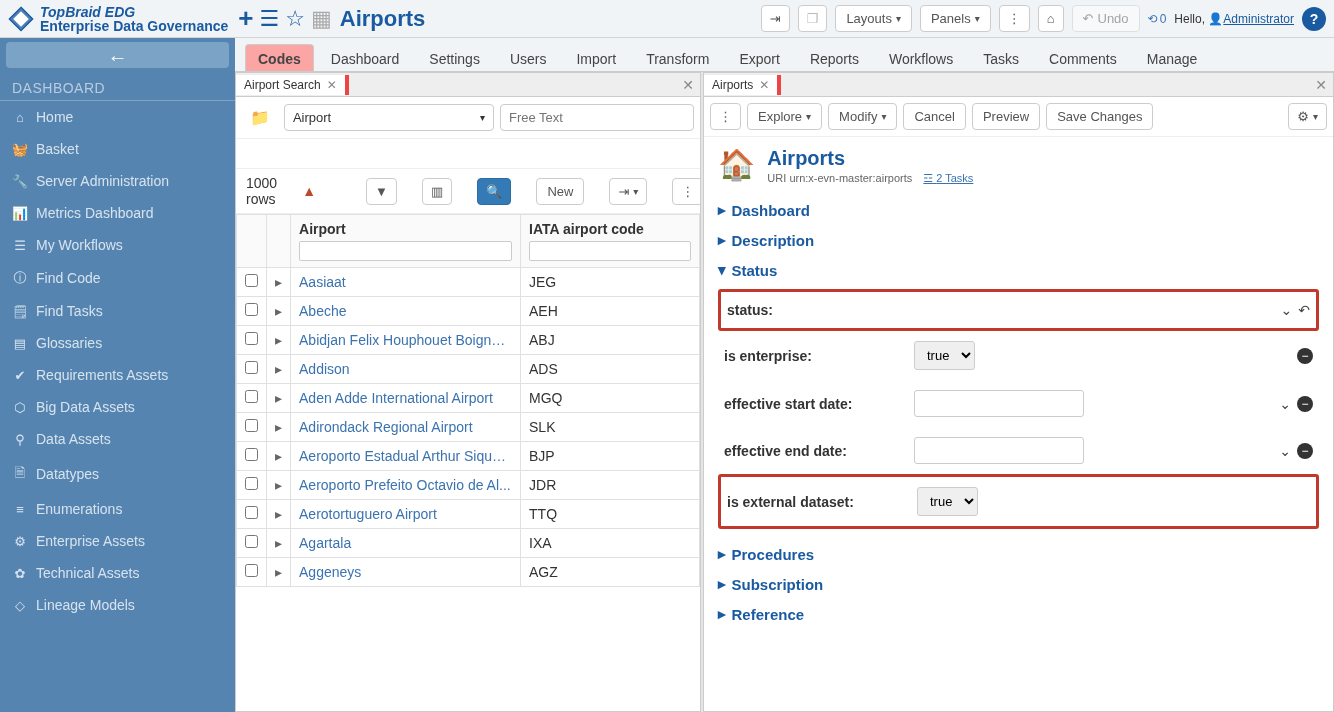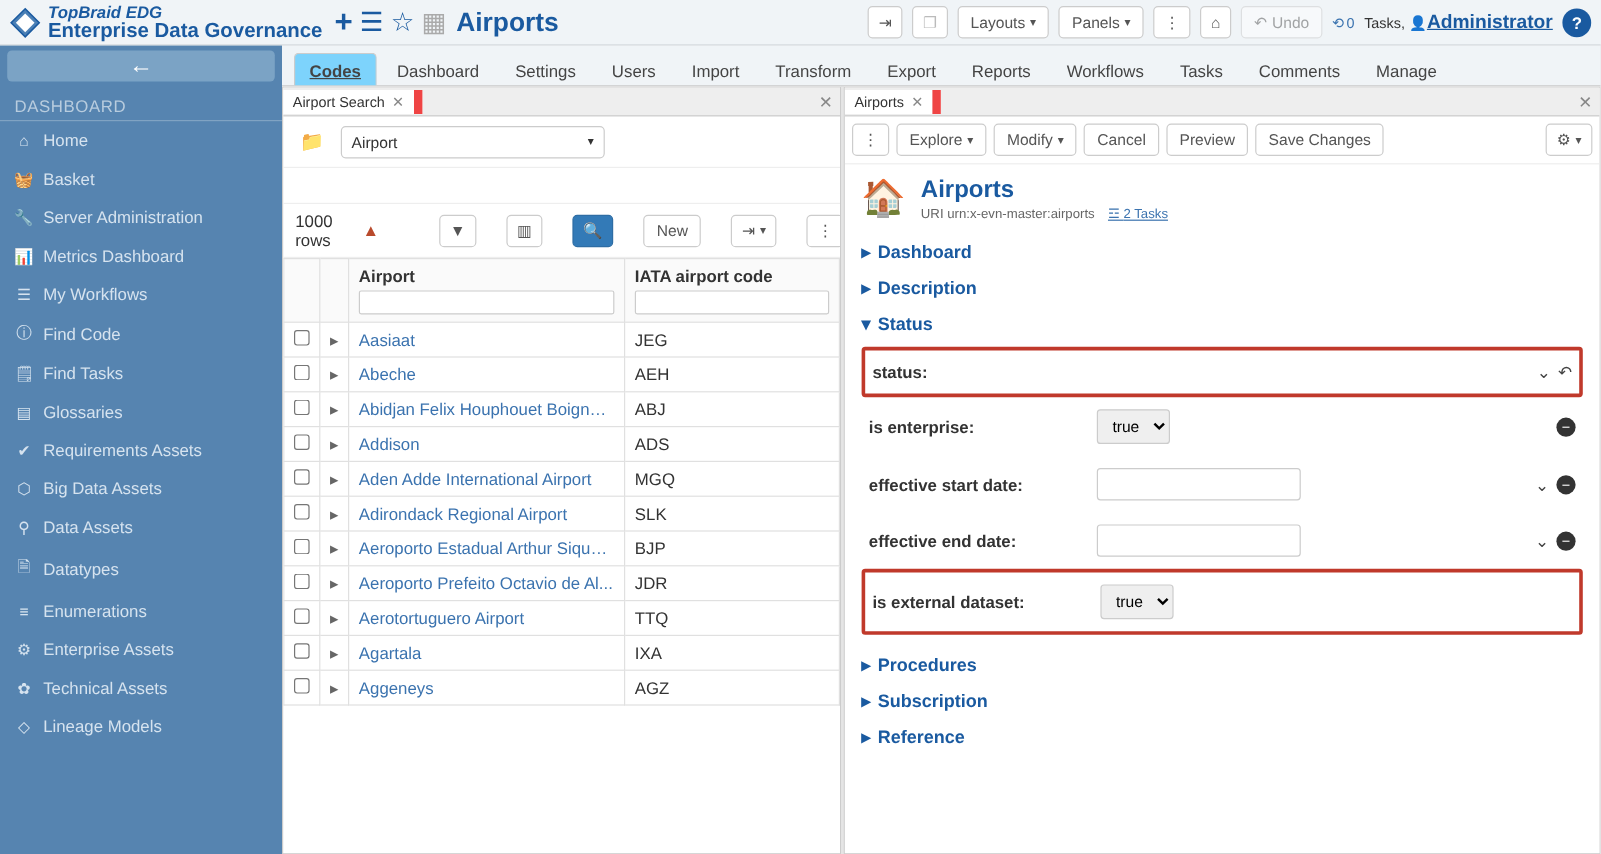--- a/index.html
+++ b/index.html
@@ -3,47 +3,47 @@
 <meta charset="utf-8">
 <style>
 * { box-sizing: border-box; margin: 0; padding: 0; }
 body { font-family: "Segoe UI", Arial, sans-serif; font-size: 14px; background: #f0f4f7; color: #333; overflow: hidden; }
 .app { display: flex; flex-direction: column; height: 712px; width: 1334px; }
 .topbar { height: 38px; background: #f0f4f7; border-bottom: 1px solid #d0d5da; display: flex; align-items: center; padding: 0 8px; justify-content: center; }
 .logo { display: flex; align-items: center; gap: 6px; }
 .logo-diamond { width: 26px; height: 26px; }
 .logo-text { display: flex; flex-direction: column; line-height: 1; color: #1a5aa0; font-weight: bold; }
 .logo-text .l1 { font-size: 14px; font-style: italic; }
-.logo-text .l2 { font-size: 17px; }
+.logo-text .l2 { font-size: 14px; }
 .topbar-icons { display: flex; align-items: center; gap: 6px; margin-left: 10px; font-size: 22px; color: #1a5aa0; }
 .topbar-icons span { cursor: pointer; }
 .page-title { font-size: 22px; font-weight: bold; color: #1a5aa0; margin-left: 8px; }
 .topbar-right { margin-left: auto; display: flex; align-items: center; gap: 8px; }
 .btn { background: #fff; border: 1px solid #ccc; border-radius: 4px; padding: 5px 10px; cursor: pointer; font-size: 13px; color: #555; display: inline-flex; align-items: center; gap: 4px; }
 .btn.icon-only { padding: 5px 8px; }
 .btn.disabled { opacity: 0.5; cursor: not-allowed; }
 .hello { font-size: 12px; }
-.hello a { color: #1a5aa0; font-weight: bold; font-size: 16px; text-decoration: underline; }
+.hello a { color: #1a5aa0; font-weight: normal; font-size: 12px; text-decoration: underline; }
 .help-icon { width: 24px; height: 24px; border-radius: 50%; background: #1a5aa0; color: #fff; font-weight: bold; display: flex; align-items: center; justify-content: center; }
 .main { flex: 1; display: flex; height: calc(712px - 38px); }
 .sidebar { width: 235px; background: #5684b0; color: #d6e3ef; display: flex; flex-direction: column; overflow: hidden; }
 .sidebar-back { height: 26px; background: #7ba3c5; margin: 4px 6px; border-radius: 4px; display: flex; align-items: center; justify-content: center; color: #fff; cursor: pointer; font-size: 20px; font-weight: bold; }
 .sidebar-section { padding: 8px 12px 4px; font-size: 14px; color: #b8ccde; border-bottom: 1px solid #80a3c3; letter-spacing: 0.5px; }
 .sidebar-item { padding: 8px 12px; cursor: pointer; display: flex; align-items: center; gap: 8px; font-size: 14px; }
 .sidebar-item .icon { width: 16px; text-align: center; font-size: 13px; }
 .content { flex: 1; display: flex; flex-direction: column; background: #e5e5e5; overflow: hidden; }
 .tabs { background: #f0f4f7; border-bottom: 1px solid #ccc; display: flex; padding: 6px 10px 0; gap: 4px; height: 34px; }
 .tab { padding: 6px 12px; font-size: 14px; color: #444; cursor: pointer; border: 1px solid transparent; border-bottom: none; border-radius: 4px 4px 0 0; }
-.tab.active { background: #7dd3fc; border-color: #ccc; font-weight: bold; text-decoration: underline; }
+.tab.active { background: #fca5a5; border-color: #ccc; font-weight: bold; }
 .panels { flex: 1; display: flex; gap: 2px; overflow: hidden; }
 .panel { background: #fff; border: 1px solid #ccc; display: flex; flex-direction: column; overflow: hidden; }
 .panel.left { width: 466px; }
 .panel.right { flex: 1; }
 .panel-tab-bar { height: 24px; background: #eee; border-bottom: 1px solid #ccc; display: flex; align-items: center; font-size: 12px; }
-.panel-tab { padding: 3px 8px; background: #fff; border-right: 7px solid #ef4444; display: flex; align-items: center; gap: 6px; }
+.panel-tab { padding: 3px 8px; background: #fff; border-right: 4px solid #ef4444; display: flex; align-items: center; gap: 6px; }
 .panel-tab .x { cursor: pointer; font-size: 12px; color: #888; }
 .panel-close-x { margin-left: auto; padding: 0 6px; cursor: pointer; color: #888; font-size: 14px; }
 .panel-toolbar { padding: 6px; display: flex; gap: 6px; border-bottom: 1px solid #eee; align-items: center; }
 .input { border: 1px solid #ccc; border-radius: 4px; padding: 5px 8px; font-size: 13px; background: #fff; }
 .input.combo { display: flex; align-items: center; justify-content: space-between; width: 220px; }
 .input.free { flex: 1; }
 .row-info-bar { padding: 6px 10px; display: flex; align-items: center; gap: 25px; font-size: 14px; border-bottom: 1px solid #eee; }
 .warn { color: #b94a2c; }
 .btn-blue { background: #337ab7; color: #fff; border-color: #2e6da4; }
 .table-wrap { flex: 1; overflow: auto; }
@@ -109,21 +109,21 @@
           <span>Panels</span> 
           <span class="caret">▾</span>
         </button>
       <button class="btn icon-only">⋮</button>
       <button class="btn icon-only">⌂</button>
       <button class="btn disabled">
           <span>↶</span> 
           <span>Undo</span>
         </button>
       <span class="sync-count">⟲<span>0</span></span>
-      <span class="hello"><span>Tasks,</span> <span style="color:#1a5aa0;">👤</span><a href="#">Administrator</a></span>
+      <span class="hello"><span>Hello,</span> <span style="color:#1a5aa0;">👤</span><a href="#">Administrator</a></span>
       <span class="help-icon">?</span>
     </div>
   </div>
 
   <div class="main">
     <div class="sidebar">
       <div class="sidebar-back">←</div>
       <div class="sidebar-section">DASHBOARD</div>
       <div class="sidebar-item">
           <span class="icon">⌂</span>
@@ -215,20 +215,21 @@
                 <span class="x">✕</span>
             </div>
             <span class="panel-close-x">✕</span>
           </div>
           <div class="panel-toolbar">
             <span class="folder-icon">📁</span>
             <div class="input combo">
                 <span>Airport</span>
                 <span class="caret">▾</span>
               </div>
+            <input class="input free" placeholder="Free Text" style="">
           </div>
           <div style="height:30px;border-bottom:1px solid #eee;"></div>
           <div class="row-info-bar">
             <span>1000 rows</span>
             <span class="warn">▲</span>
             <div style="flex:1"></div>
             <button class="btn icon-only">▼</button>
             <button class="btn icon-only">▥</button>
             <button class="btn icon-only btn-blue">🔍</button>
             <button class="btn">New</button>

